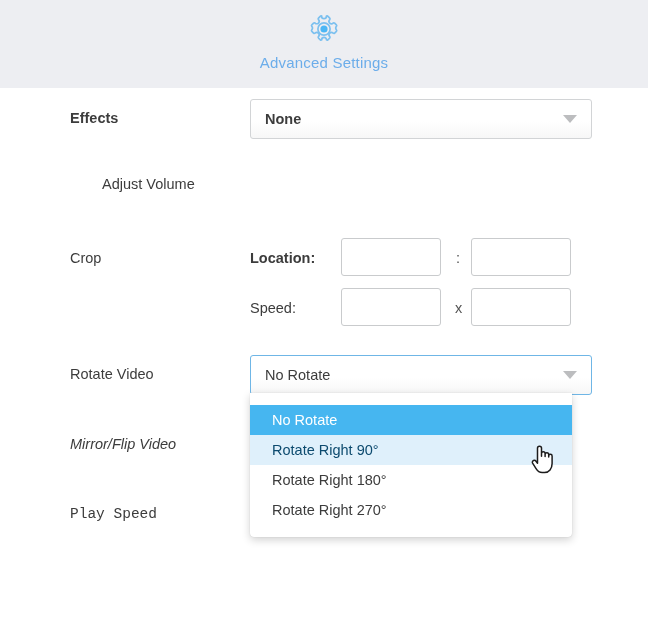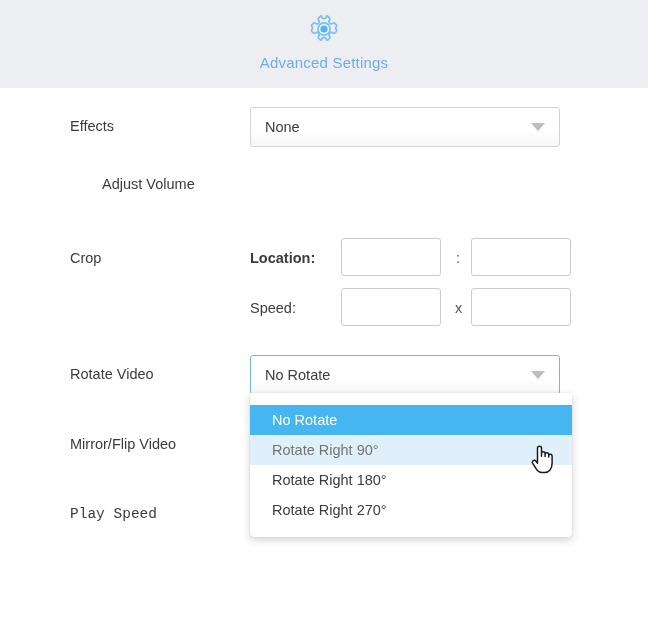--- a/index.html
+++ b/index.html
@@ -62,21 +62,21 @@
     left: 70px;
     font-size: 14.5px;
     color: #3c3c3c;
     white-space: nowrap;
   }
 
   
   .select {
     position: absolute;
     left: 250px;
-    width: 310px;
+    width: 342px;
     height: 40px;
     box-sizing: border-box;
     border: 1px solid #d2d4d6;
     border-radius: 3px;
     background: linear-gradient(to bottom, #ffffff 0%, #ffffff 55%, #f7f7f7 100%);
     display: flex;
     align-items: center;
   }
   .select.focused {
     border: 1px solid #6fb6e6;
@@ -145,21 +145,21 @@
     font-size: 14.5px;
     color: #3c3c3c;
     white-space: nowrap;
   }
   .dropdown-item.selected {
     background: #46b6f0;
     color: #ffffff;
   }
   .dropdown-item.hovered {
     background: #dff0fb;
-    color: #737373;
+    color: #0c4a6e;
   }
 
   
   .cursor {
     position: absolute;
     left: 530px;
     top: 443px;
     width: 24px;
     height: 32px;
     z-index: 60;
@@ -186,21 +186,21 @@
       <path d="M14.6 4.2 a2.4 2.4 0 0 0 4.8 0 l0.1 -0.1 a1.2 1.2 0 0 1 1.5 0.35 l1.7 1.7 a1.2 1.2 0 0 1 0.05 1.5 a2.4 2.4 0 0 0 3.4 3.4 a1.2 1.2 0 0 1 1.5 0.05 l1.7 1.7 a1.2 1.2 0 0 1 0.05 1.6 a2.4 2.4 0 0 0 0 3.4 a1.2 1.2 0 0 1 -0.05 1.6 l-1.7 1.7 a1.2 1.2 0 0 1 -1.5 0.05 a2.4 2.4 0 0 0 -3.4 3.4 a1.2 1.2 0 0 1 -0.05 1.5 l-1.7 1.7 a1.2 1.2 0 0 1 -1.5 0.05 a2.4 2.4 0 0 0 -4.8 0 a1.2 1.2 0 0 1 -1.5 -0.05 l-1.7 -1.7 a1.2 1.2 0 0 1 -0.05 -1.5 a2.4 2.4 0 0 0 -3.4 -3.4 a1.2 1.2 0 0 1 -1.5 -0.05 l-1.7 -1.7 a1.2 1.2 0 0 1 -0.05 -1.6 a2.4 2.4 0 0 0 0 -3.4 a1.2 1.2 0 0 1 0.05 -1.6 l1.7 -1.7 a1.2 1.2 0 0 1 1.5 -0.05 a2.4 2.4 0 0 0 3.4 -3.4 a1.2 1.2 0 0 1 0.05 -1.5 l1.7 -1.7 a1.2 1.2 0 0 1 1.5 -0.35 z"></path>
       <circle cx="17" cy="17" r="6.1"></circle>
     </g>
     <circle cx="17" cy="17" r="3.6" fill="#4cb7f5"></circle>
   </svg>
   <div class="header-title">Advanced Settings</div>
 </div>
 
 <div class="form">
 
-  <div class="row" style="top:12px;height:70px;">
+  <div class="row" style="top:4px;height:70px;font-weight:bold;">
     <div class="row-label" style="top:18px;">Effects</div>
     <div class="select" style="top:7px;">
       <span class="select-value">None</span>
       <span class="select-arrow"></span>
     </div>
   </div>
 
   <div class="row" style="top:70px;height:70px;margin-left:32px;">
     <div class="row-label" style="top:18px;">Adjust Volume</div>
   </div>
@@ -221,21 +221,21 @@
 
   <div class="row" style="top:260px;height:70px;">
     <div class="row-label" style="top:18px;">Rotate Video</div>
     <div class="select focused" style="top:7px;">
       <span class="select-value">No Rotate</span>
       <span class="select-arrow"></span>
     </div>
   </div>
 
   <div class="row" style="top:330px;height:70px;">
-    <div class="row-label" style="top:18px;">Mirror/Flip Video</div>
+    <div class="row-label" style="top:18px;font-style:italic;">Mirror/Flip Video</div>
   </div>
 
   <div class="row" style="top:400px;height:70px;font-family:Liberation Mono, monospace;">
     <div class="row-label" style="top:18px;">Play Speed</div>
   </div>
 
 </div>
 
 <div class="dropdown-panel">
   <div class="dropdown-item selected">No Rotate</div>

